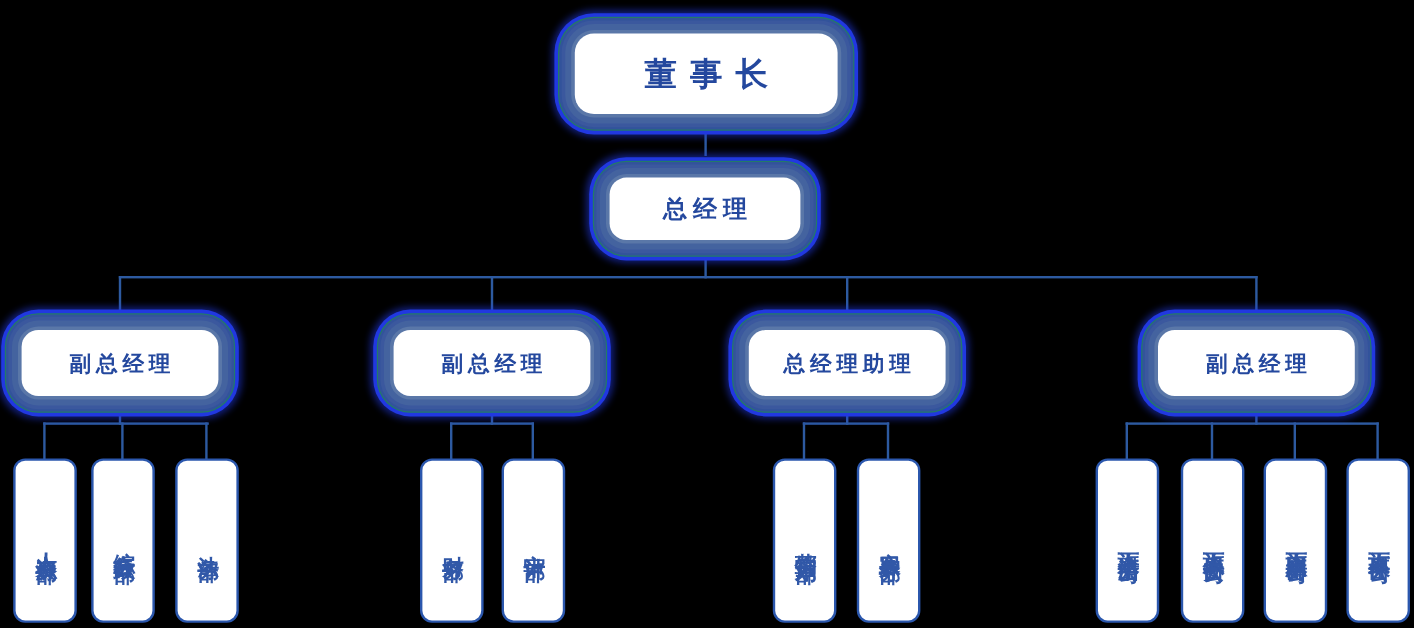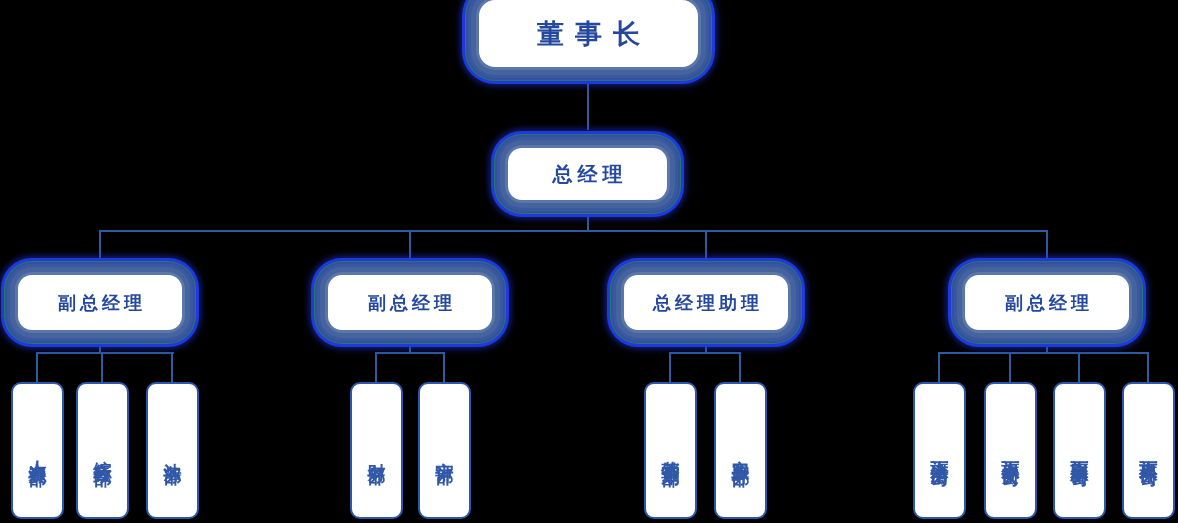--- a/index.html
+++ b/index.html
@@ -86,21 +86,21 @@
   <div class="vline" style="left:171px;top:352px;height:32px;"></div>
   <div class="vline" style="left:375px;top:352px;height:32px;"></div>
   <div class="vline" style="left:443px;top:352px;height:32px;"></div>
   <div class="vline" style="left:669px;top:352px;height:32px;"></div>
   <div class="vline" style="left:739px;top:352px;height:32px;"></div>
   <div class="vline" style="left:938px;top:352px;height:32px;"></div>
   <div class="vline" style="left:1009px;top:352px;height:32px;"></div>
   <div class="vline" style="left:1078px;top:352px;height:32px;"></div>
   <div class="vline" style="left:1147px;top:352px;height:32px;"></div>
 
-  <div class="node glow root" style="left:479px;top:0;width:219px;height:67px;">
+  <div class="node glow root" style="left:479px;top:28px;width:219px;height:67px;">
     <span class="label">董事长</span>
   </div>
 
   <div class="node glow lv2" style="left:508px;top:125px;width:159px;height:52px;margin-top:23px;">
     <span class="label">总经理</span>
   </div>
 
   <div class="node glow lv3" style="left:18px;top:275px;width:164px;height:55px;">
     <span class="label">副总经理</span>
   </div>

